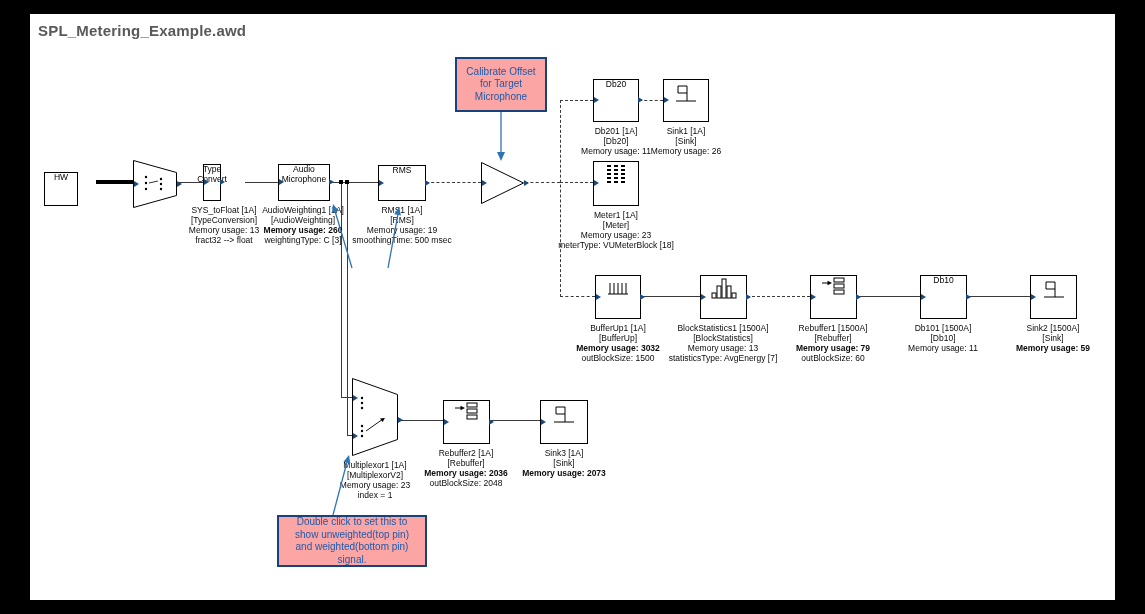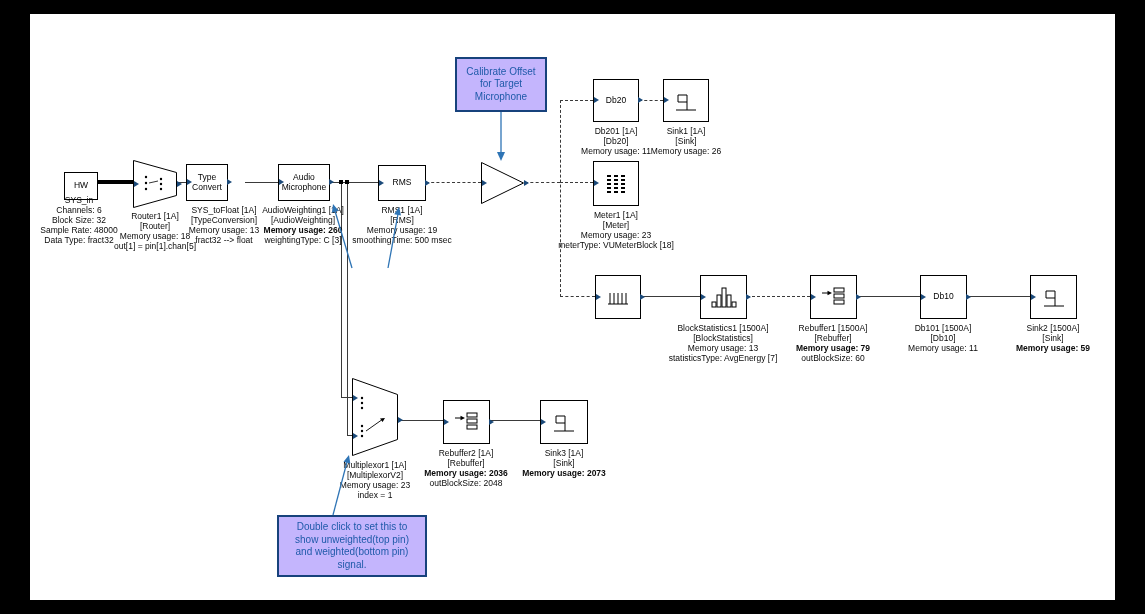--- a/index.html
+++ b/index.html
@@ -1,46 +1,47 @@
 <!DOCTYPE html>
 <html style="--title: #595959; --callout-border: #17427C; --callout-text: #1F5AA9; --arrow: #2E74B5; --pin: #1B4A7A; --wire: #3A3A3A;"><head>
 <meta charset="utf-8">
 <style>
   html,body{margin:0;padding:0;background:#000;}
   .frame{position:relative;width:1145px;height:614px;background:#000;font-family:"Liberation Sans",sans-serif;overflow:hidden;}
   .canvas{position:absolute;left:30px;top:14px;width:1085px;height:586px;background:#fff;}
   .title{position:absolute;left:38px;top:22px;font-size:15px;font-weight:700;color:var(--title,#595959);letter-spacing:.2px;}
-  .blk{position:absolute;background:#fff;border:1px solid #000;box-sizing:border-box;display:flex;align-items:center;justify-content:center;text-align:center;font-size:8.5px;line-height:9.5px;color:#000;}
+  .blk{position:absolute;background:#fff;border:1px solid #000;box-sizing:border-box;display:flex;align-items:flex-start;justify-content:center;text-align:center;font-size:8.5px;line-height:9.5px;color:#000;}
   .shape{position:absolute;}
   .pin{position:absolute;width:0;height:0;border-top:3.5px solid transparent;border-bottom:3.5px solid transparent;border-left:5px solid var(--pin,#1b4a7a);}
   .pin.in{left:0;top:50%;margin-top:-3.5px;}
   .pin.out{right:-5px;top:50%;margin-top:-3.5px;}
   .wire{position:absolute;background:var(--wire,#3a3a3a);}
   .wh{height:1px;}
   .wv{width:1px;}
   .dash-h{height:0;background:none;border-top:1px dashed var(--wire,#3a3a3a);}
   .dash-v{width:0;background:none;border-left:1px dashed var(--wire,#3a3a3a);}
   .thick{height:4px;background:#000;}
   .dot{position:absolute;width:4px;height:4px;background:#000;}
   .lbl{position:absolute;font-size:8.5px;line-height:10px;text-align:center;color:#0a0a0a;}
   .lbl div{white-space:nowrap;}
   .b{font-weight:bold;}
-  .callout{position:absolute;background:#c4b5fd;border:2px solid var(--callout-border,#17427c);color:var(--callout-text,#1f5aa9);text-align:center;font-size:10px;line-height:12.5px;box-sizing:border-box;display:flex;flex-direction:column;justify-content:center;}
+  .callout{position:absolute;background:#fca5a5;border:2px solid var(--callout-border,#17427c);color:var(--callout-text,#1f5aa9);text-align:center;font-size:10px;line-height:12.5px;box-sizing:border-box;display:flex;flex-direction:column;justify-content:center;}
   .callout div{white-space:nowrap;}
   .arrows{position:absolute;left:0;top:0;pointer-events:none;}
   .arrow-line{stroke:var(--arrow,#2e74b5);stroke-width:1.3;fill:none;}
   .arrow-head{fill:var(--arrow,#2e74b5);}
   .ic{stroke:#000;fill:none;stroke-width:1;}
   .icf{fill:#000;}
 </style>
 </head>
 <body>
 
 <div class="frame">
   <div class="canvas"></div>
+  <div class="title">SPL_Metering_Example.awd</div>
 
   <div class="wire thick" style="left:96px;top:180px;width:37px"></div>
   <div class="wire wh" style="left:177px;top:182px;width:26px"></div>
   <div class="wire wh" style="left:245px;top:182px;width:33px"></div>
   <div class="wire wh" style="left:330px;top:182px;width:48px"></div>
   <div class="wire dash-h" style="left:426px;top:182px;width:55px"></div>
   <div class="wire dash-h" style="left:525px;top:182px;width:35px"></div>
   <div class="wire dash-v" style="left:560px;top:100px;height:197px"></div>
   <div class="wire dash-h" style="left:560px;top:100px;width:33px"></div>
   <div class="wire dash-h" style="left:560px;top:182px;width:33px"></div>
@@ -52,55 +53,42 @@
   <div class="wire wh" style="left:967px;top:296px;width:63px"></div>
   <div class="wire wv" style="left:341px;top:182px;height:216px"></div>
   <div class="wire wh" style="left:341px;top:397px;width:11px"></div>
   <div class="wire wv" style="left:347px;top:182px;height:254px"></div>
   <div class="wire wh" style="left:347px;top:435px;width:5px"></div>
   <div class="wire wh" style="left:398px;top:420px;width:45px"></div>
   <div class="wire wh" style="left:490px;top:420px;width:50px"></div>
   <div class="dot" style="left:339px;top:180px"></div>
   <div class="dot" style="left:345px;top:180px"></div>
 
-  <div class="blk" style="left:64px;top:172px;width:34px;height:28px">
+  <div class="blk" style="left:44px;top:172px;width:34px;height:34px">
     <span>HW</span>
-  </div>
-  <div class="lbl" style="left:33px;top:195px;width:92px">
-    <div>SYS_in</div>
-    <div>Channels: 6</div>
-    <div>Block Size: 32</div>
-    <div>Sample Rate: 48000</div>
-    <div>Data Type: fract32</div>
   </div>
 
   <div class="shape" style="left:133px;top:160px;width:44px;height:48px">
     <svg width="44" height="48" viewBox="0 0 44 48">
       <polygon points="0.5,0.5 43.5,12.5 43.5,35.5 0.5,47.5" fill="#fff" stroke="#000"></polygon>
       <g class="icf">
         <circle cx="13" cy="17" r="1.2"></circle>
           <circle cx="13" cy="23" r="1.2"></circle>
           <circle cx="13" cy="29" r="1.2"></circle>
         <circle cx="28" cy="19" r="1.2"></circle>
           <circle cx="28" cy="24" r="1.2"></circle>
           <circle cx="28" cy="29" r="1.2"></circle>
       </g>
       <line x1="16" y1="23" x2="25" y2="21" stroke="#000" stroke-width="0.8"></line>
     </svg>
     <i class="pin" style="left:1px;top:20.5px"></i>
     <i class="pin" style="right:-5px;top:20.5px"></i>
   </div>
-  <div class="lbl" style="left:95px;top:211px;width:120px">
-    <div>Router1 [1A]</div>
-    <div>[Router]</div>
-    <div>Memory usage: 18</div>
-    <div>out[1] = pin[1].chan[5]</div>
-  </div>
-
-  <div class="blk" style="left:186px;top:164px;width:42px;height:37px">
+
+  <div class="blk" style="left:203px;top:164px;width:18px;height:37px">
     <div>
       <div>Type</div>
       <div>Convert</div>
     </div>
     <i class="pin in"></i>
     <i class="pin out"></i>
   </div>
   <div class="lbl" style="left:164px;top:205px;width:120px">
     <div>SYS_toFloat [1A]</div>
     <div>[TypeConversion]</div>
@@ -180,20 +168,26 @@
     <div>Memory usage: 23</div>
     <div>meterType: VUMeterBlock [18]</div>
   </div>
 
   <div class="blk" style="left:595px;top:275px;width:46px;height:44px">
     <svg width="26" height="22" viewBox="0 0 26 22">
       <path class="ic" d="M3 18 H23 M5 7 V18 M9 7 V18 M13 7 V18 M17 7 V18 M21 7 V18"></path>
     </svg>
     <i class="pin in"></i>
     <i class="pin out"></i>
+  </div>
+  <div class="lbl" style="left:563px;top:323px;width:110px">
+    <div>BufferUp1 [1A]</div>
+    <div>[BufferUp]</div>
+    <div class="b">Memory usage: 3032</div>
+    <div>outBlockSize: 1500</div>
   </div>
 
   <div class="blk" style="left:700px;top:275px;width:47px;height:44px">
     <svg width="28" height="24" viewBox="0 0 28 24">
       <rect class="ic" x="2" y="17" width="4" height="5"></rect>
       <rect class="ic" x="7" y="10" width="4" height="12"></rect>
       <rect class="ic" x="12" y="3" width="4" height="19"></rect>
       <rect class="ic" x="17" y="10" width="4" height="12"></rect>
       <rect class="ic" x="22" y="17" width="4" height="5"></rect>
     </svg>
@@ -303,21 +297,21 @@
     <div class="b">Memory usage: 2073</div>
   </div>
 
   <div class="callout" style="left:455px;top:57px;width:92px;height:55px">
     <div>Calibrate Offset</div>
     <div>for Target</div>
     <div>Microphone</div>
   </div>
 
 
-  <div class="callout" style="left:277px;top:515px;width:150px;height:62px">
+  <div class="callout" style="left:277px;top:515px;width:150px;height:52px">
     <div>Double click to set this to</div>
     <div>show unweighted(top pin)</div>
     <div>and weighted(bottom pin)</div>
     <div>signal.</div>
   </div>
 
   <svg class="arrows" width="1145" height="614">
     <g>
       <line class="arrow-line" x1="501" y1="112" x2="501" y2="154"></line>
       <polygon class="arrow-head" points="497,152 505,152 501,161"></polygon>

